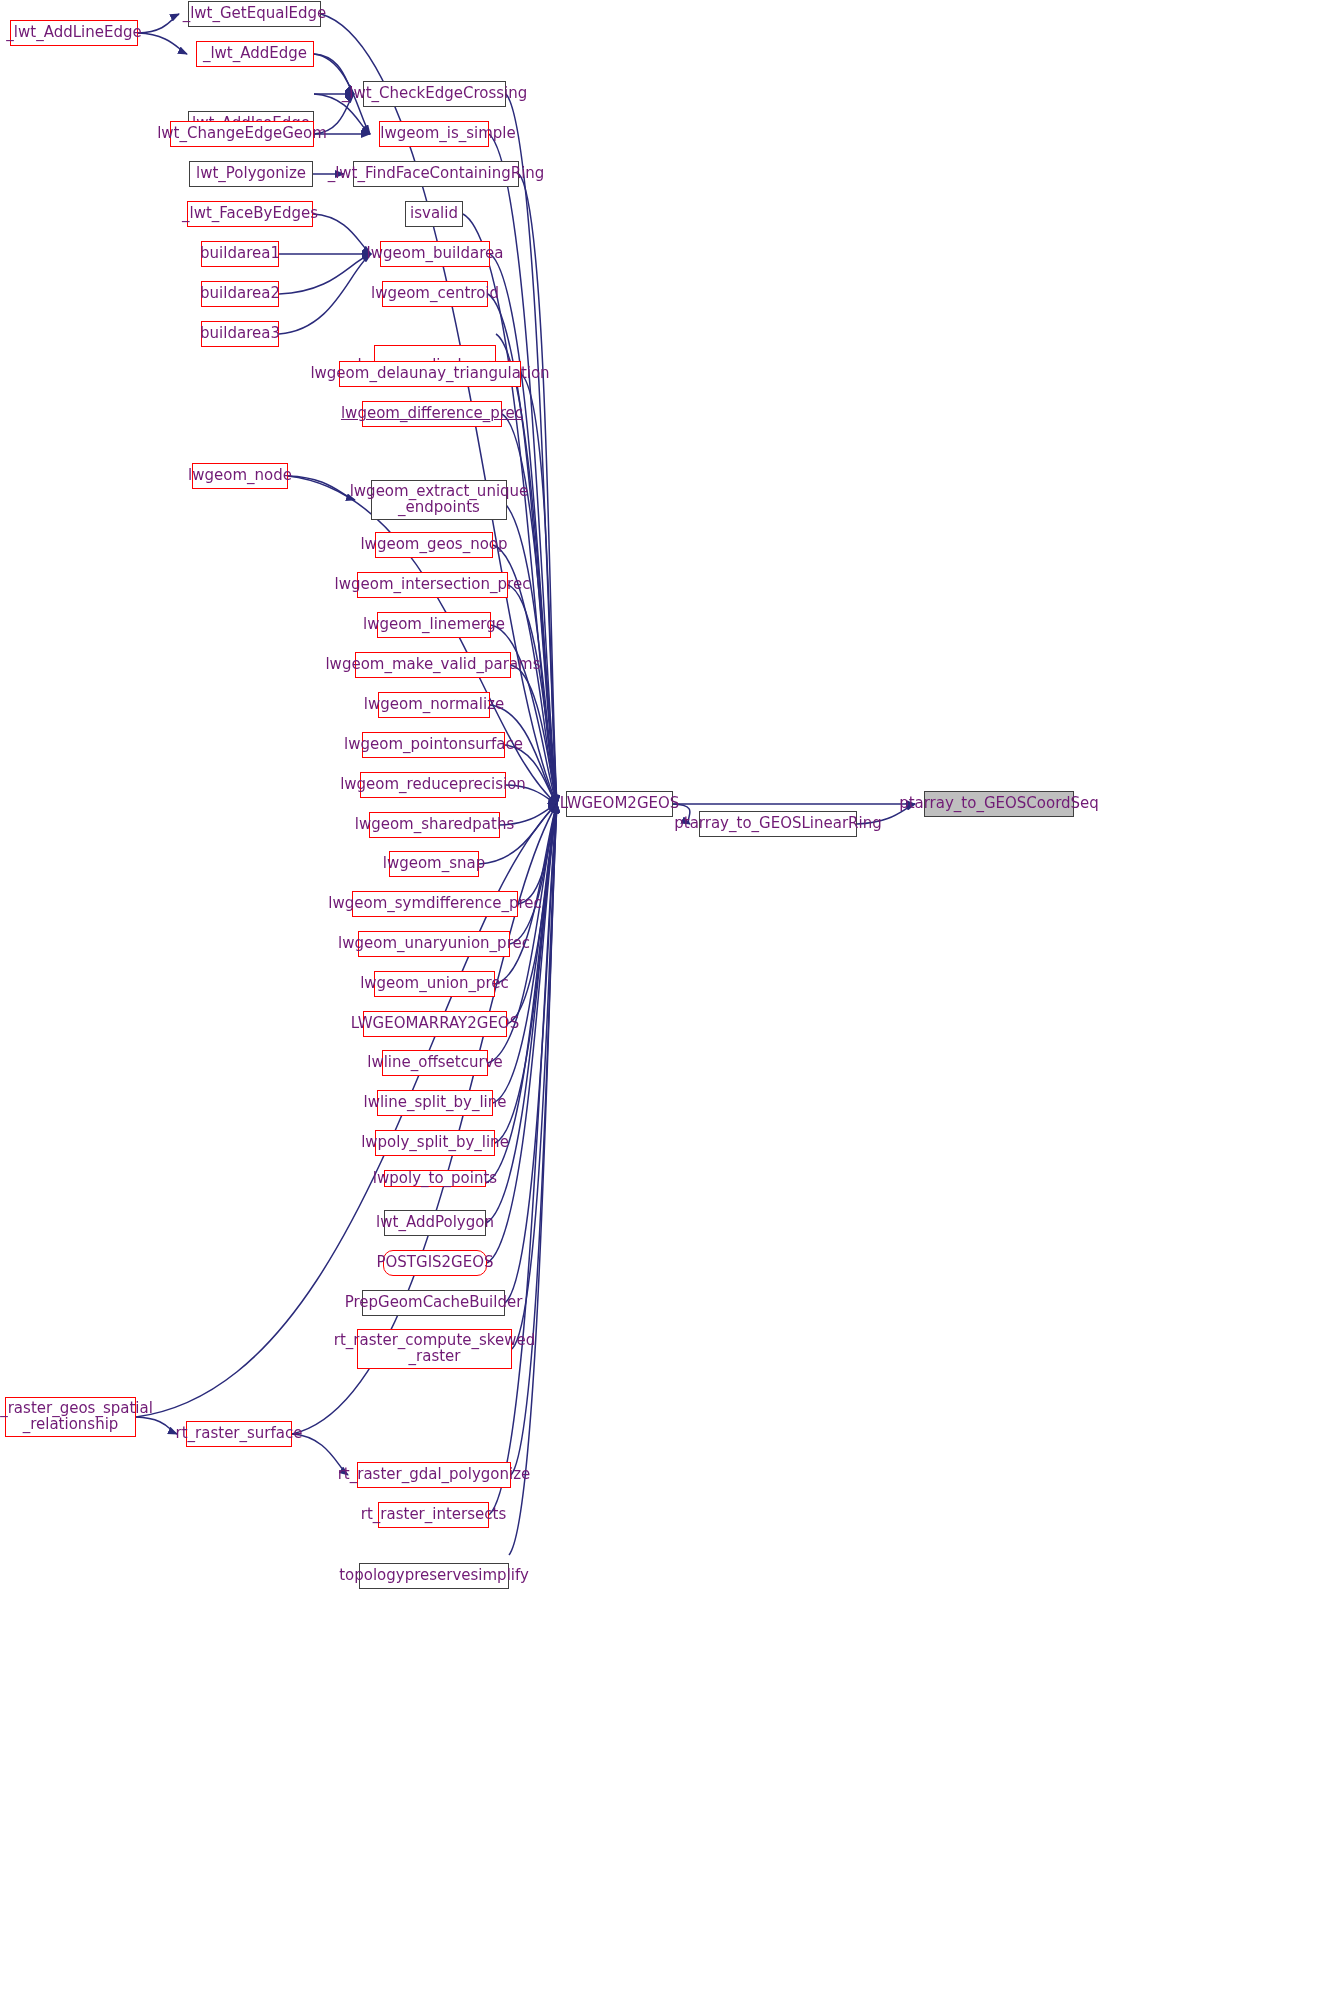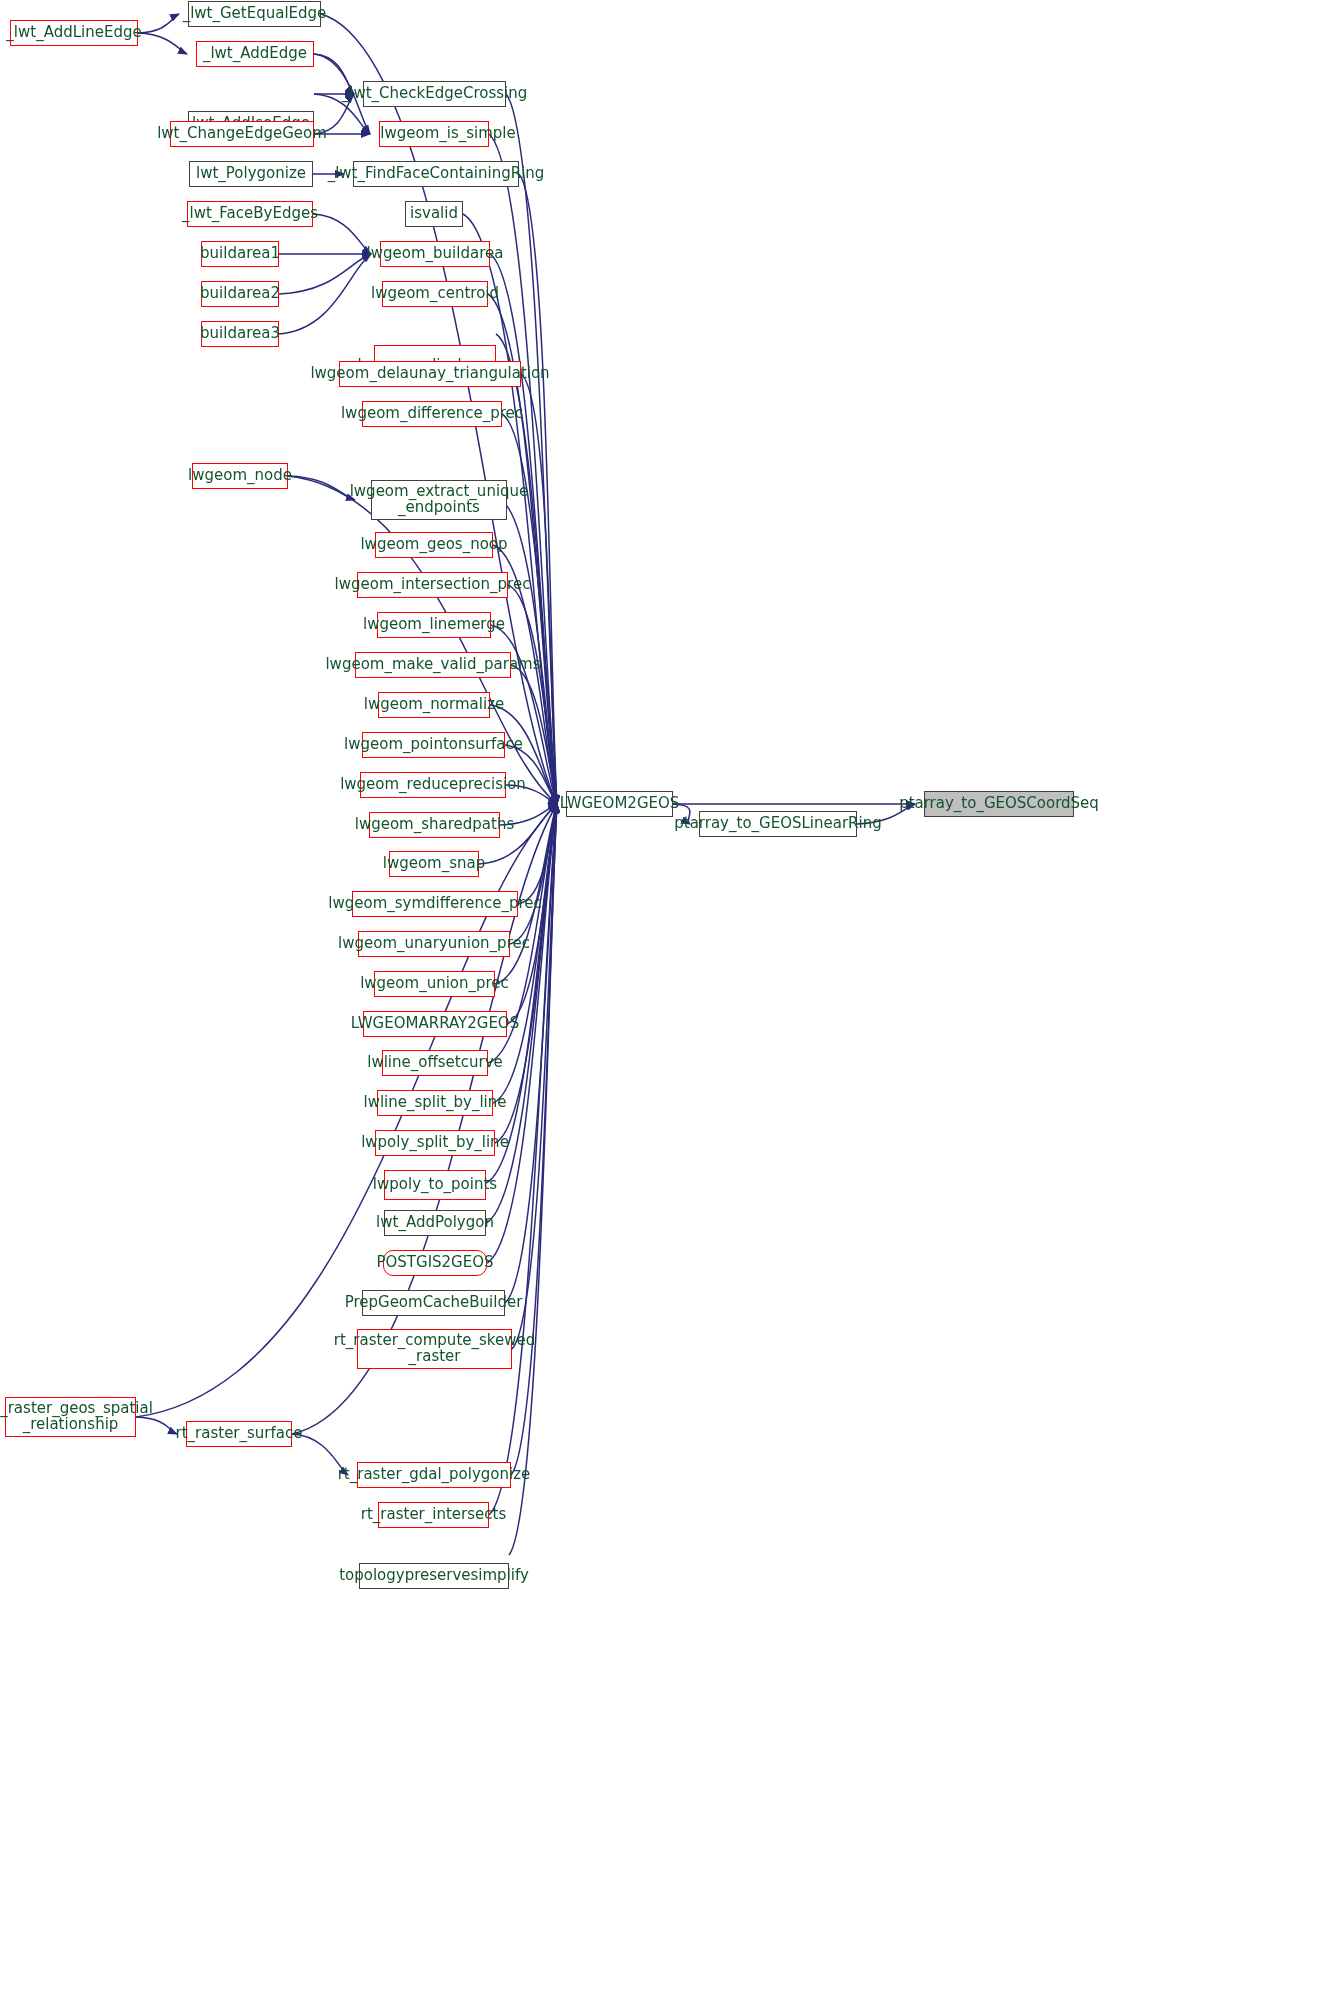--- a/index.html
+++ b/index.html
@@ -1,21 +1,21 @@
 <!DOCTYPE html>
 <html><head>
 <meta charset="utf-8">
 <style>
   html,body{margin:0;padding:0;background:#ffffff;}
   body{font-family:"DejaVu Sans","Liberation Sans",sans-serif;}
   #graph{position:relative;width:1339px;height:1995px;background:#fff;overflow:hidden;}
   #edges{position:absolute;left:0;top:0;width:1339px;height:1995px;pointer-events:none;}
   .node{position:absolute;box-sizing:border-box;display:flex;align-items:center;
         justify-content:center;text-align:center;background:#ffffff;
-        font-size:15px;line-height:1.05;color:#14532d;white-space:pre;}
+        font-size:15px;line-height:1.05;color:#701a75;white-space:pre;}
   .node.red{border:1.6px solid #ff0000;}
   .node.black{border:1.6px solid #404040;}
   .node.cur{border:1.6px solid #404040;background:#bfbfbf;}
 </style>
 </head>
 <body>
 
 <div id="graph">
   <svg id="edges" viewBox="0 0 1339 1995" xmlns="http://www.w3.org/2000/svg">
     <defs>
@@ -98,40 +98,40 @@
 _relationship</div>
     <div class="node red" style="left: 186px; top: 1421px; width: 106px; height: 26px;">rt_raster_surface</div>
     <div class="node black" style="left: 363px; top: 81px; width: 143px; height: 26px;">_lwt_CheckEdgeCrossing</div>
     <div class="node red" style="left: 379px; top: 121px; width: 110px; height: 26px; padding-left: 28px;">lwgeom_is_simple</div>
     <div class="node black" style="left: 353px; top: 161px; width: 166px; height: 26px; text-align: center;">_lwt_FindFaceContainingRing</div>
     <div class="node black" style="left: 405px; top: 201px; width: 58px; height: 26px;">isvalid</div>
     <div class="node red" style="left: 380px; top: 241px; width: 110px; height: 26px;">lwgeom_buildarea</div>
     <div class="node red" style="left: 382px; top: 281px; width: 106px; height: 26px;">lwgeom_centroid</div>
     <div class="node red" style="left: 374px; top: 321px; width: 122px; height: 42px; margin-top: 24px;">lwgeom_clip_by_rect</div>
     <div class="node red" style="left: 339px; top: 361px; width: 182px; height: 26px;">lwgeom_delaunay_triangulation</div>
-    <div class="node red" style="left: 362px; top: 401px; width: 140px; height: 26px;">lwgeom_difference_prec</div>
+    <div class="node red" style="left: 362px; top: 401px; width: 140px; height: 26px; text-decoration: underline;">lwgeom_difference_prec</div>
     <div class="node black" style="left: 371px; top: 480px; width: 136px; height: 40px;">lwgeom_extract_unique
 _endpoints</div>
     <div class="node red" style="left: 375px; top: 532px; width: 118px; height: 26px;">lwgeom_geos_noop</div>
     <div class="node red" style="left: 357px; top: 572px; width: 151px; height: 26px;">lwgeom_intersection_prec</div>
     <div class="node red" style="left: 377px; top: 612px; width: 114px; height: 26px;">lwgeom_linemerge</div>
     <div class="node red" style="left: 355px; top: 652px; width: 156px; height: 26px;">lwgeom_make_valid_params</div>
     <div class="node red" style="left: 378px; top: 692px; width: 112px; height: 26px;">lwgeom_normalize</div>
     <div class="node red" style="left: 362px; top: 732px; width: 143px; height: 26px;">lwgeom_pointonsurface</div>
     <div class="node red" style="left: 360px; top: 772px; width: 146px; height: 26px;">lwgeom_reduceprecision</div>
     <div class="node red" style="left: 369px; top: 812px; width: 131px; height: 26px;">lwgeom_sharedpaths</div>
     <div class="node red" style="left: 389px; top: 851px; width: 90px; height: 26px;">lwgeom_snap</div>
     <div class="node red" style="left: 352px; top: 891px; width: 166px; height: 26px;">lwgeom_symdifference_prec</div>
     <div class="node red" style="left: 358px; top: 931px; width: 152px; height: 26px;">lwgeom_unaryunion_prec</div>
     <div class="node red" style="left: 374px; top: 971px; width: 121px; height: 26px;">lwgeom_union_prec</div>
     <div class="node red" style="left: 363px; top: 1011px; width: 144px; height: 26px;">LWGEOMARRAY2GEOS</div>
     <div class="node red" style="left: 382px; top: 1050px; width: 106px; height: 26px;">lwline_offsetcurve</div>
     <div class="node red" style="left: 377px; top: 1090px; width: 116px; height: 26px;">lwline_split_by_line</div>
     <div class="node red" style="left: 375px; top: 1130px; width: 120px; height: 26px;">lwpoly_split_by_line</div>
-    <div class="node red" style="left: 384px; top: 1170px; width: 102px; height: 30px;">lwpoly_to_points</div>
+    <div class="node red" style="left: 384px; top: 1170px; width: 102px; height: 17px;">lwpoly_to_points</div>
     <div class="node black" style="left: 384px; top: 1210px; width: 102px; height: 26px;">lwt_AddPolygon</div>
     <div class="node red" style="left: 383px; top: 1250px; width: 104px; height: 26px; border-radius: 10px;">POSTGIS2GEOS</div>
     <div class="node black" style="left: 362px; top: 1290px; width: 143px; height: 26px;">PrepGeomCacheBuilder</div>
     <div class="node red" style="left: 357px; top: 1329px; width: 155px; height: 40px;">rt_raster_compute_skewed
 _raster</div>
     <div class="node red" style="left: 357px; top: 1462px; width: 154px; height: 26px;">rt_raster_gdal_polygonize</div>
     <div class="node red" style="left: 378px; top: 1502px; width: 111px; height: 26px;">rt_raster_intersects</div>
     <div class="node black" style="left: 359px; top: 1542px; width: 150px; height: 26px; margin-top: 21px;">topologypreservesimplify</div>
     <div class="node black" style="left: 566px; top: 791px; width: 107px; height: 26px;">LWGEOM2GEOS</div>
     <div class="node black" style="left: 699px; top: 811px; width: 158px; height: 26px;">ptarray_to_GEOSLinearRing</div>

